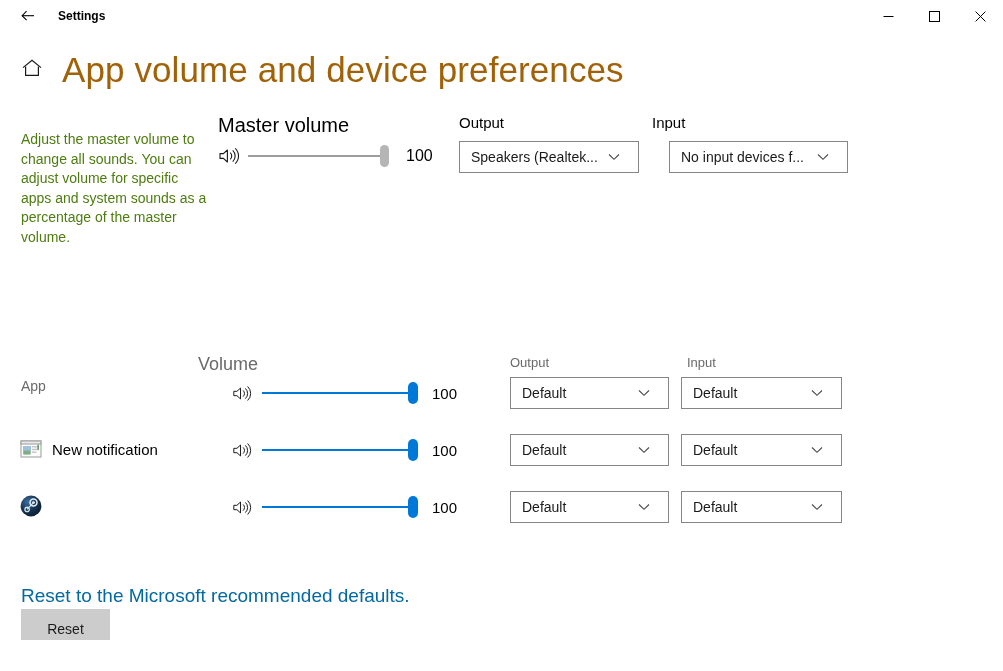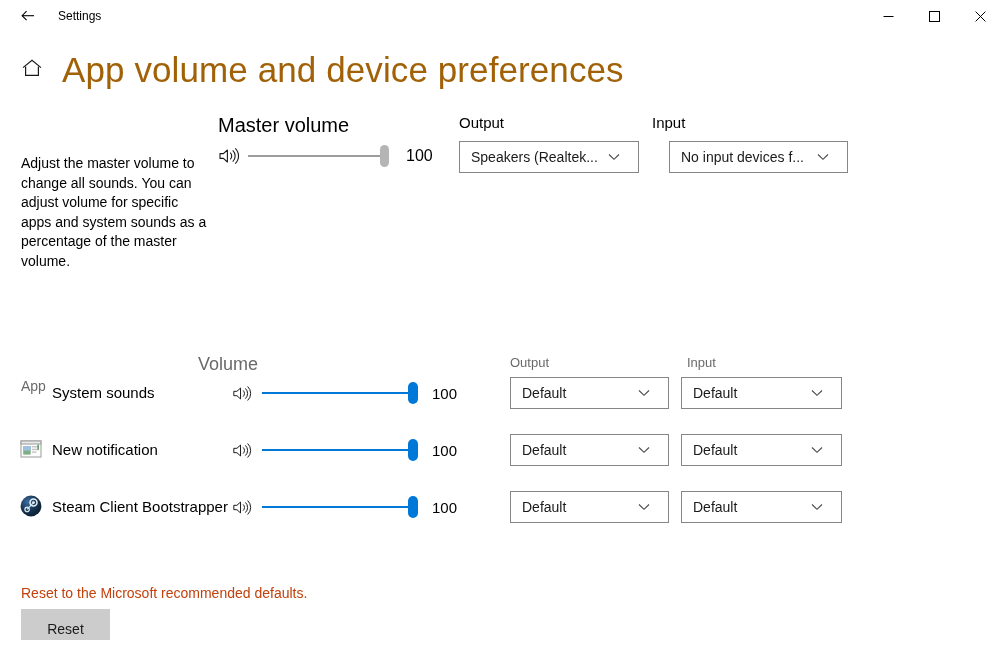--- a/index.html
+++ b/index.html
@@ -16,20 +16,21 @@
     position: relative;
     -webkit-font-smoothing: antialiased;
   }
 
   
   .titlebar {
     position: absolute;
     left: 0; top: 0;
     width: 1003px; height: 32px;
     background: #ffffff;
+    font-weight: bold;
   }
   .back-btn {
     position: absolute;
     left: 6px; top: 0;
     width: 44px; height: 32px;
     display: flex; align-items: center; justify-content: center;
     cursor: default;
   }
   .back-btn svg { display: block; }
   .titlebar-title {
@@ -69,22 +70,21 @@
     white-space: nowrap;
   }
 
   
   .description {
     position: absolute;
     left: 21px; top: 130px;
     width: 186px;
     font-size: 14px;
     line-height: 19.5px;
-    color: #000000;
-    margin-top: 24px;
+    color: #4d7c0f;
   }
 
   
   .master-label {
     position: absolute;
     left: 218px; top: 114px;
     font-size: 20px;
     color: #000000;
     white-space: nowrap;
   }
@@ -251,22 +251,22 @@
   .app-row .combo-input {
     position: absolute;
     left: 681px; top: 4px;
     width: 161px;
   }
 
   
   .reset-text {
     position: absolute;
     left: 21px; top: 585px;
-    font-size: 14px;
-    color: #c2410c;
+    font-size: 19px;
+    color: #0369a1;
     white-space: nowrap;
   }
   .reset-btn {
     position: absolute;
     left: 21px; top: 609px;
     width: 89px; height: 31px;
     background: #cccccc;
     border: 1px solid #cccccc;
     font-family: "Liberation Sans", sans-serif;
     font-size: 14px;
@@ -356,21 +356,20 @@
     </span>
   </div>
 </div>
 
 <div class="hdr-app">App</div>
 <div class="hdr-volume">Volume</div>
 <div class="hdr-output">Output</div>
 <div class="hdr-input">Input</div>
 
 <div class="app-row" style="top:373px">
-  <div class="app-name">System sounds</div>
   <div class="vol-group">
     <div class="spk-icon">
       <svg width="20" height="17" viewBox="0 0 22 18">
         <path d="M2 6.6 L5.4 6.6 L9.4 3 L9.4 15 L5.4 11.4 L2 11.4 Z" fill="none" stroke="#1a1a1a" stroke-width="1.1" stroke-linejoin="round"></path>
         <path d="M12.2 5.6 A4.6 4.6 0 0 1 12.2 12.4" fill="none" stroke="#1a1a1a" stroke-width="1.1"></path>
         <path d="M14.7 3.4 A7.6 7.6 0 0 1 14.7 14.6" fill="none" stroke="#1a1a1a" stroke-width="1.1"></path>
         <path d="M17.2 1.3 A10.6 10.6 0 0 1 17.2 16.7" fill="none" stroke="#1a1a1a" stroke-width="1.1"></path>
       </svg>
     </div>
     <div class="app-slider">
@@ -455,21 +454,20 @@
         </radialGradient>
       </defs>
       <circle cx="11" cy="11" r="10.4" fill="url(#steamgrad)"></circle>
       <circle cx="13.5" cy="7.6" r="3.5" fill="none" stroke="#e8f1f7" stroke-width="1.5"></circle>
       <circle cx="13.5" cy="7.6" r="1.4" fill="#e8f1f7"></circle>
       <circle cx="7.1" cy="14.4" r="2.8" fill="#cfe2ef"></circle>
       <circle cx="7.1" cy="14.4" r="1.5" fill="#16324f"></circle>
       <line x1="7.1" y1="14.4" x2="13.2" y2="7.8" stroke="#cfe2ef" stroke-width="1.2"></line>
     </svg>
   </div>
-  <div class="app-name">Steam Client Bootstrapper</div>
   <div class="vol-group">
     <div class="spk-icon">
       <svg width="20" height="17" viewBox="0 0 22 18">
         <path d="M2 6.6 L5.4 6.6 L9.4 3 L9.4 15 L5.4 11.4 L2 11.4 Z" fill="none" stroke="#1a1a1a" stroke-width="1.1" stroke-linejoin="round"></path>
         <path d="M12.2 5.6 A4.6 4.6 0 0 1 12.2 12.4" fill="none" stroke="#1a1a1a" stroke-width="1.1"></path>
         <path d="M14.7 3.4 A7.6 7.6 0 0 1 14.7 14.6" fill="none" stroke="#1a1a1a" stroke-width="1.1"></path>
         <path d="M17.2 1.3 A10.6 10.6 0 0 1 17.2 16.7" fill="none" stroke="#1a1a1a" stroke-width="1.1"></path>
       </svg>
     </div>
     <div class="app-slider">

